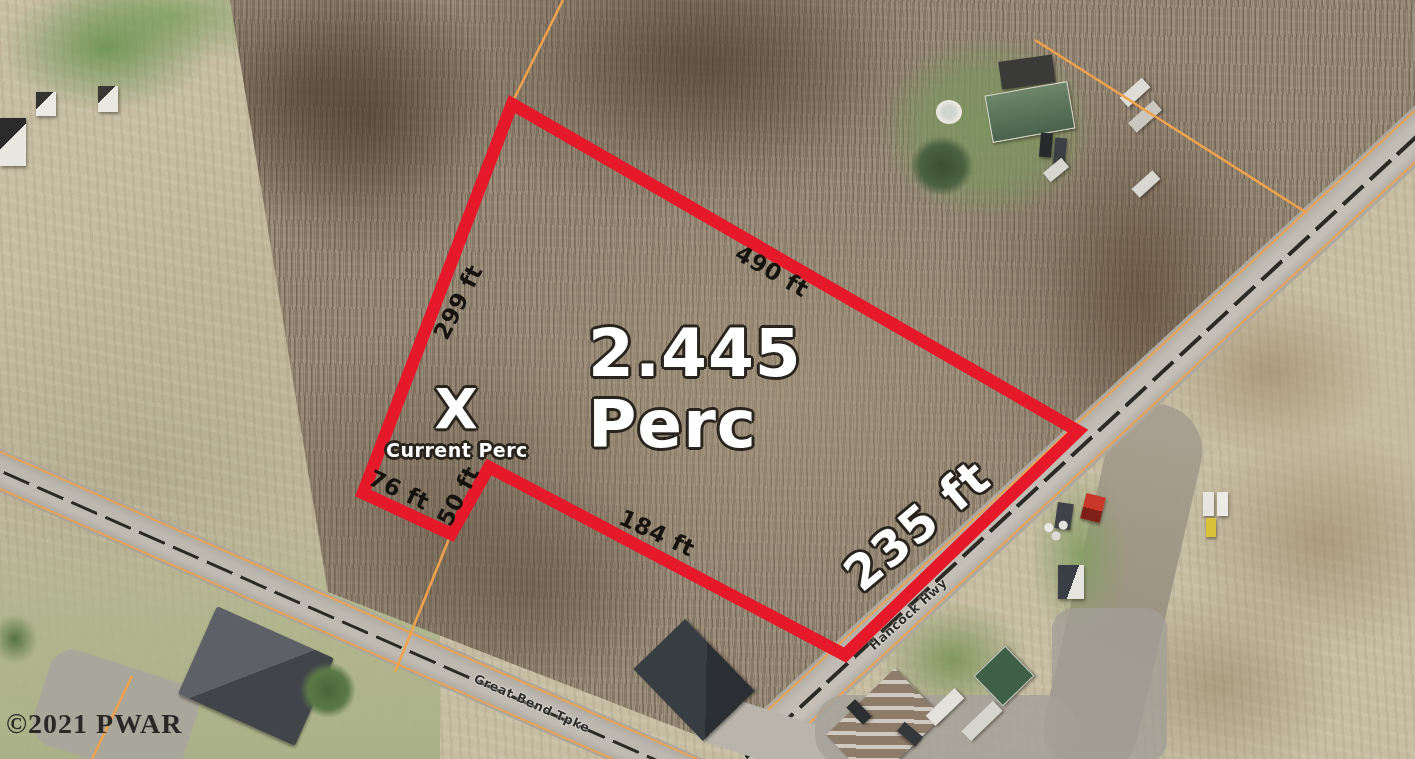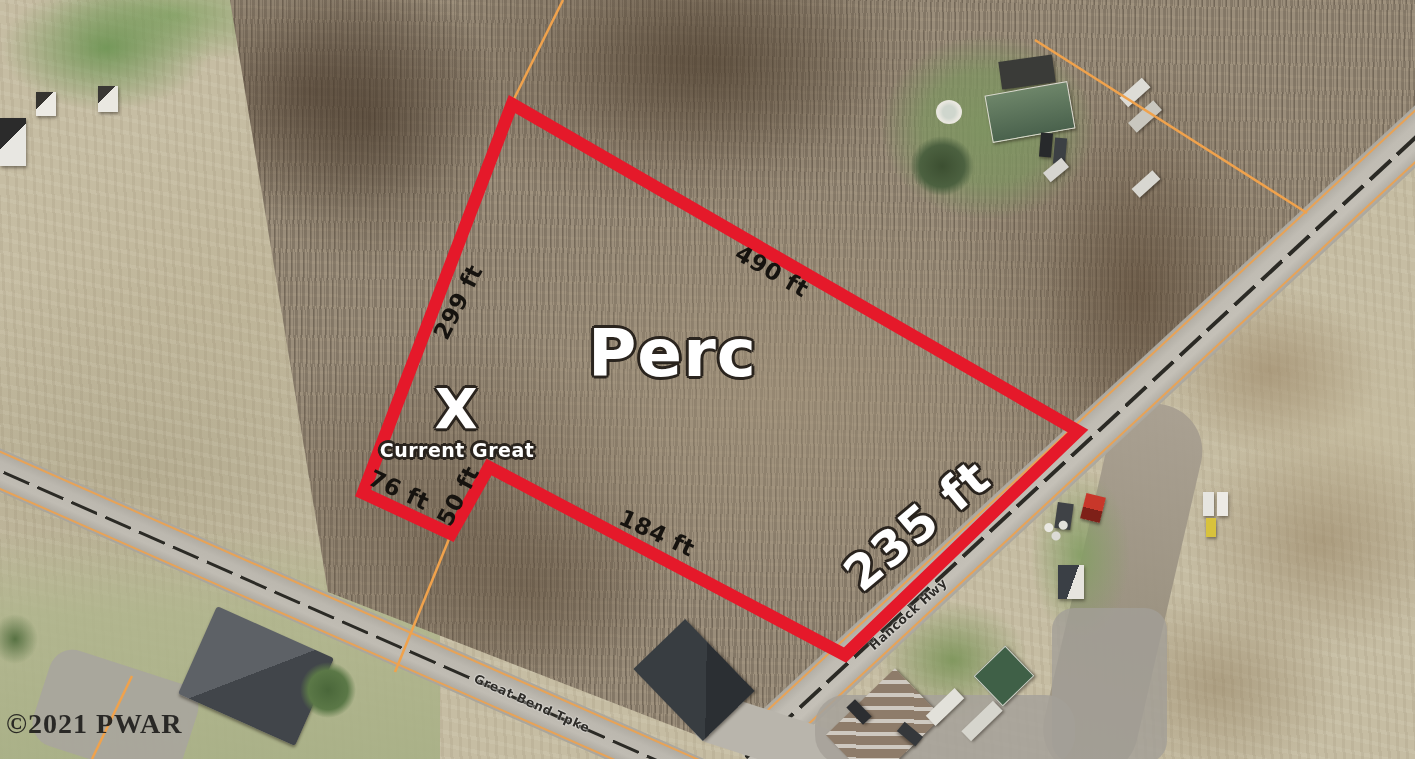--- a/index.html
+++ b/index.html
@@ -194,25 +194,26 @@
 
   <svg class="abs" id="overlay-svg" width="1415" height="759" viewBox="0 0 1415 759">
     <line x1="512" y1="103" x2="563" y2="0" stroke-width="2.5" style="stroke: rgb(240, 162, 76);"></line>
     <line x1="451" y1="534" x2="395" y2="672" stroke-width="2.5" style="stroke: rgb(240, 162, 76);"></line>
     <line x1="1035" y1="40" x2="1307" y2="213" stroke-width="2.5" style="stroke: rgb(240, 162, 76);"></line>
     <line x1="132" y1="676" x2="92" y2="759" stroke-width="2.5" style="stroke: rgb(240, 162, 76);"></line>
     <polygon points="512,104 1078,431 845,655 489,467 451,534 363,493" fill="none" stroke-width="12.5" stroke-linejoin="miter" style="stroke: rgb(229, 25, 42);"></polygon>
   </svg>
 
   <div class="abs lbl outlined" id="area-label">
+    <div>2.445</div>
     <div>Perc</div>
   </div>
 
   <div class="abs lbl outlined" id="x-marker" style="left:456px;top:408px;transform:translate(-50%,-50%);">X</div>
-  <div class="abs lbl outlined" id="perc-label" style="left:457px;top:450px;transform:translate(-50%,-50%);">Current Great</div>
+  <div class="abs lbl outlined" id="perc-label" style="left:457px;top:450px;transform:translate(-50%,-50%);">Current Perc</div>
 
   <div class="abs lbl dim" style="left: 772px; top: 271px; transform: translate(-50%, -50%) rotate(30deg); color: rgb(22, 19, 15);">490 ft</div>
   <div class="abs lbl dim" style="left: 458px; top: 302px; transform: translate(-50%, -50%) rotate(-63deg); color: rgb(22, 19, 15);">299 ft</div>
   <div class="abs lbl outlined" id="dim-235" style="left:917px;top:525px;transform:translate(-50%,-50%) rotate(-40deg);">235 ft</div>
   <div class="abs lbl dim" style="left: 657px; top: 533px; transform: translate(-50%, -50%) rotate(25deg); color: rgb(22, 19, 15);">184 ft</div>
   <div class="abs lbl dim" style="left: 399px; top: 490px; transform: translate(-50%, -50%) rotate(25deg); color: rgb(22, 19, 15);">76 ft</div>
   <div class="abs lbl dim" style="left: 458px; top: 496px; transform: translate(-50%, -50%) rotate(-62deg); color: rgb(22, 19, 15);">50 ft</div>
 
   <div class="abs lbl road-label" style="left:532px;top:703px;transform:translate(-50%,-50%) rotate(24deg);">Great Bend Tpke</div>
   <div class="abs lbl road-label" style="left:908px;top:614px;transform:translate(-50%,-50%) rotate(-42deg);">Hancock Hwy</div>

